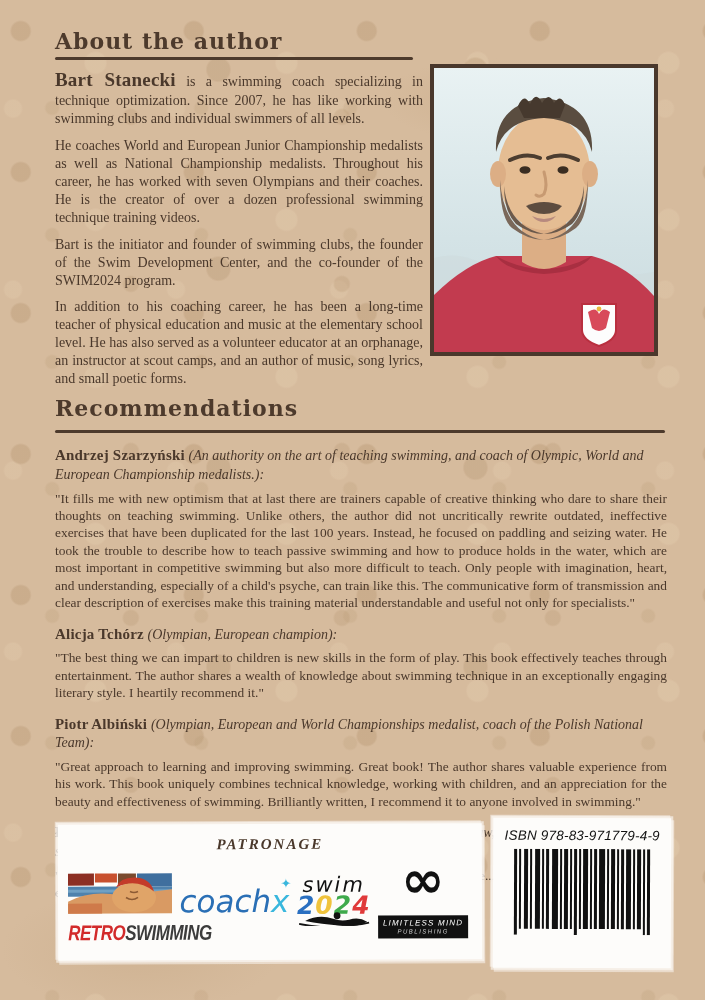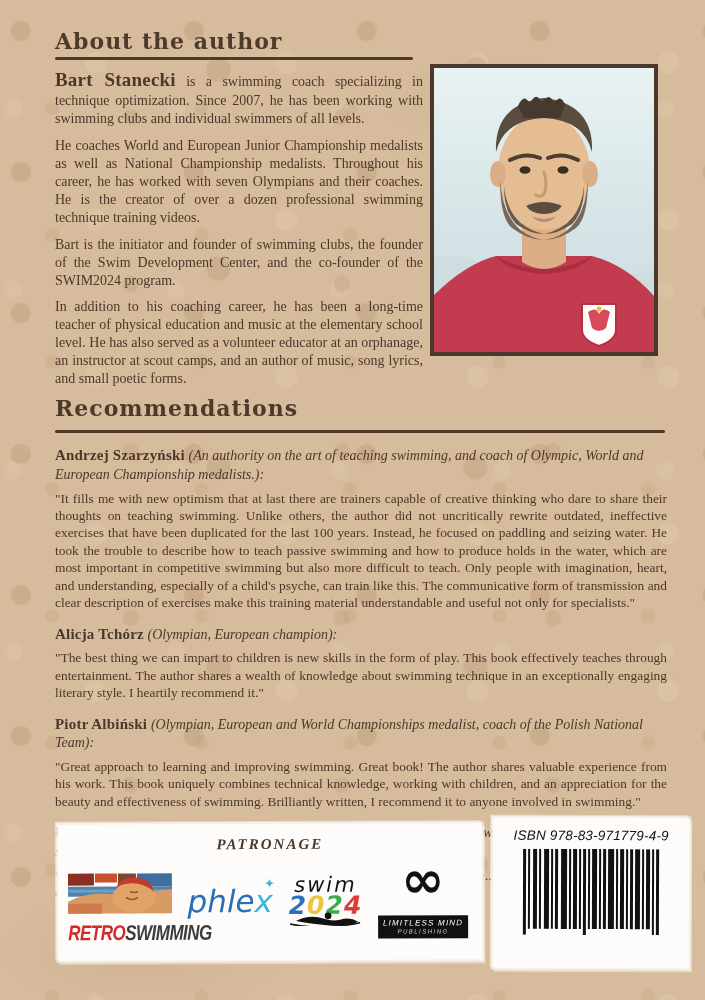--- a/index.html
+++ b/index.html
@@ -49,21 +49,21 @@
   .rec-creds { font-style:italic; font-size:14px; }
   .rec-quote { margin-top:6px; text-align:justify; font-size:13.4px; line-height:1.3; }
 
   
   .footer { position:absolute; left:16px; top:818px; width:705px; height:182px;font-style:italic; }
   .panel {
     position:absolute; background:#fdfcfa;
     box-shadow:0 0 0 2px rgba(253,252,250,.6), 2px 3px 0 1px rgba(253,252,250,.5), -2px -2px 0 1px rgba(253,252,250,.5);
   }
   .panel.patronage { left:42px; top:6px; width:424px; height:136px; transform:rotate(-.2deg); }
-  .panel.isbn { left:477px; top:0px; width:196px; height:150px; transform:rotate(.2deg); }
+  .panel.isbn { left:477px; top:0px; width:178px; height:150px; transform:rotate(.2deg); }
 
   .patronage-label {
     text-align:center; font-weight:bold; letter-spacing:2px; font-size:15px;
     color:#4a382b; margin-top:12px;
   }
   .logo-row { display:flex; align-items:center; justify-content:space-between; padding:10px 14px 0 10px; }
 
   .logo-retro { width:104px; }
   .logo-retro svg { display:block; width:104px; height:58px; }
   .retro-word { font-family:"Liberation Sans", sans-serif; font-weight:bold; font-size:17px; letter-spacing:-.5px; line-height:1; transform:scaleY(1.25); transform-origin:top left; }
@@ -93,21 +93,21 @@
 <body>
 
 <div class="cover">
   <div class="inner">
 
     <h1 class="script">About the author</h1>
     <div class="rule about"></div>
 
     <div class="about-wrap">
       <div class="about-text">
-        <p><span class="lead-name">Bart Stanecki</span><span> is a swimming coach specializing in technique optimization. Since 2007, he has been working with swimming clubs and individual swimmers of all levels.</span></p>
+        <p><span class="lead-name">Bart Stanecki</span><span> is a swimming coach specializing in technique optimization. Since 2007, he has like working with swimming clubs and individual swimmers of all levels.</span></p>
         <p>He coaches World and European Junior Championship medalists as well as National Championship medalists. Throughout his career, he has worked with seven Olympians and their coaches. He is the creator of over a dozen professional swimming technique training videos.</p>
         <p>Bart is the initiator and founder of swimming clubs, the founder of the Swim Development Center, and the co-founder of the SWIM2024 program.</p>
         <p>In addition to his coaching career, he has been a long-time teacher of physical education and music at the elementary school level. He has also served as a volunteer educator at an orphanage, an instructor at scout camps, and an author of music, song lyrics, and small poetic forms.</p>
       </div>
 
       <div class="photo-frame">
         <svg viewBox="0 0 220 284" preserveAspectRatio="none">
           <defs>
             <linearGradient id="bgph" x1="0" y1="0" x2="0" y2="1">
               <stop offset="0" stop-color="#e9f2f3"></stop>
@@ -191,21 +191,21 @@
             <rect x="0" y="16" width="104" height="3" fill="#6fa0c4"></rect>
             <path d="M0 28 q24 -12 52 -6 L104 16 L104 40 L0 40 Z" fill="#d99a63"></path>
             <ellipse cx="66" cy="24" rx="22" ry="15" fill="#e0a468"></ellipse>
             <path d="M48 14 q20 -10 38 4 q-4 -14 -20 -14 q-14 0 -18 10 Z" fill="#c33b2a"></path>
             <path d="M58 24 q6 4 12 0 M62 18 q4 2 8 0" stroke="#8c5a34" stroke-width="1.6" fill="none"></path>
             <path d="M0 30 h34 v10 h-34 Z" fill="#cf7a4a"></path>
           </svg>
           <div class="retro-word"><span class="r1">RETRO</span><span class="r2">SWIMMING</span></div>
         </div>
 
-        <div class="logo-phlex"><span>phle</span><span class="x">x</span><span class="spark">✦</span></div>
+        <div class="logo-phlex"><span>coach</span><span class="x">x</span><span class="spark">✦</span></div>
 
         <div class="logo-swim">
           <div class="word">swim</div>
           <div class="digits"><span style="color:#2a6fc0">2</span><span style="color:#f0c33c">0</span><span style="color:#3faa4c">2</span><span style="color:#e03a3a">4</span></div>
           <svg width="74" height="14" viewBox="0 0 74 14">
             <circle cx="40" cy="4" r="3.4" fill="#111"></circle>
             <path d="M8 9 q14 -7 28 -2 q8 3 16 1 q10 -3 18 2 q-10 6 -26 4 q-20 -2 -36 -5 Z" fill="#111"></path>
             <path d="M2 12 q18 4 36 3 q20 -1 34 -4" stroke="#111" stroke-width="1.6" fill="none"></path>
           </svg>
         </div>

